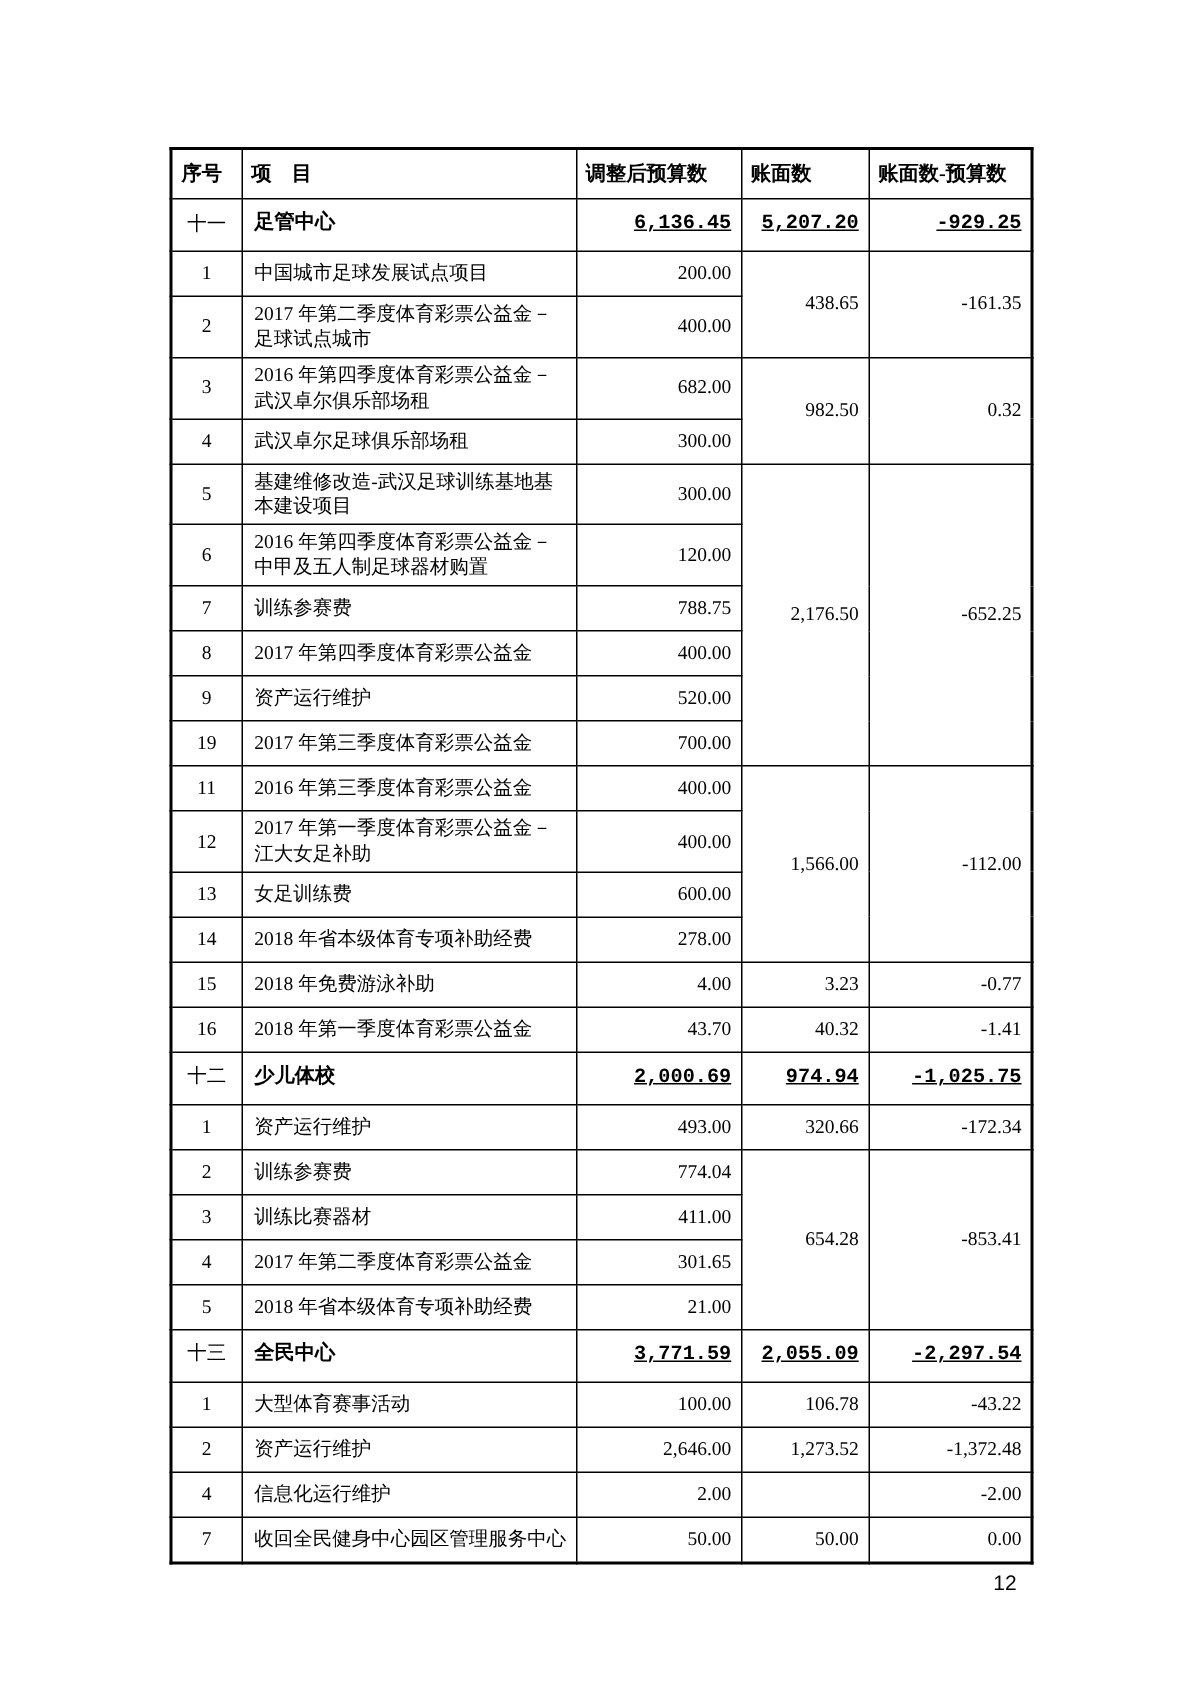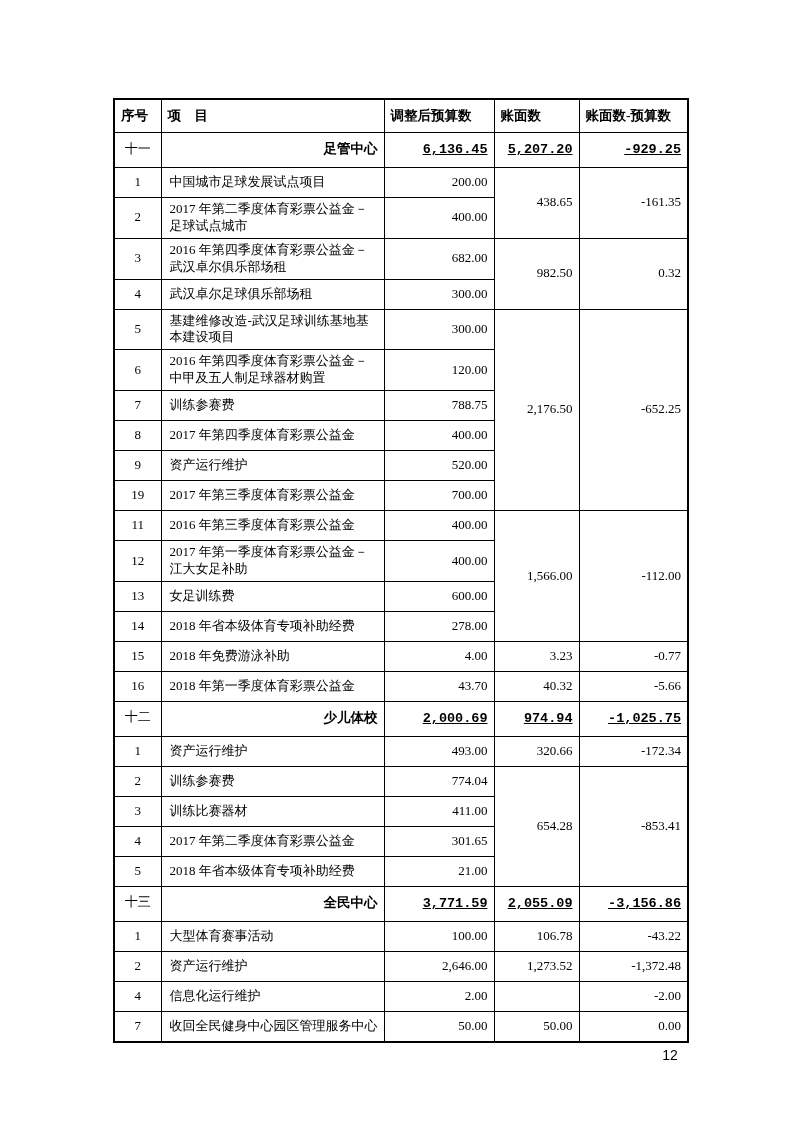--- a/index.html
+++ b/index.html
@@ -40,21 +40,21 @@
   .doc-table td { height: 23px; }
   .col-no   { width: 47px; }
   .col-item { width: 223px; }
   .col-budget { width: 110px; }
   .col-book { width: 85px; }
   .col-diff { width: 109px; }
   td.cell-no { text-align: center; }
   td.cell-item { text-align: left; padding-left: 8px; }
   td.cell-num { text-align: right; }
   tr.section-row td { height: 28px; font-family: Liberation Mono, monospace; }
-  tr.section-row td.cell-item { font-weight: bold; font-size: 13.5px; text-align: right; }
+  tr.section-row td.cell-item { font-weight: bold; font-size: 13.5px; }
   tr.section-row td.cell-num {
     font-weight: bold;
     text-decoration: underline;
     font-size: 13.5px;
   }
   .page-number {
     position: absolute;
     left: 655px;
     top: 1047px;
     width: 30px;
@@ -174,21 +174,21 @@
         <td class="cell-item">2018 年免费游泳补助</td>
         <td class="cell-num">4.00</td>
         <td class="cell-num">3.23</td>
         <td class="cell-num">-0.77</td>
       </tr>
       <tr>
         <td class="cell-no">16</td>
         <td class="cell-item">2018 年第一季度体育彩票公益金</td>
         <td class="cell-num">43.70</td>
         <td class="cell-num">40.32</td>
-        <td class="cell-num">-5.66</td>
+        <td class="cell-num">-1.41</td>
       </tr>
       <tr class="section-row">
         <td class="cell-no">十二</td>
         <td class="cell-item">少儿体校</td>
         <td class="cell-num">2,000.69</td>
         <td class="cell-num">974.94</td>
         <td class="cell-num">-1,025.75</td>
       </tr>
       <tr>
         <td class="cell-no">1</td>
@@ -217,21 +217,21 @@
       <tr>
         <td class="cell-no">5</td>
         <td class="cell-item">2018 年省本级体育专项补助经费</td>
         <td class="cell-num">21.00</td>
       </tr>
       <tr class="section-row">
         <td class="cell-no">十三</td>
         <td class="cell-item">全民中心</td>
         <td class="cell-num">3,771.59</td>
         <td class="cell-num">2,055.09</td>
-        <td class="cell-num">-3,156.86</td>
+        <td class="cell-num">-2,297.54</td>
       </tr>
       <tr>
         <td class="cell-no">1</td>
         <td class="cell-item">大型体育赛事活动</td>
         <td class="cell-num">100.00</td>
         <td class="cell-num">106.78</td>
         <td class="cell-num">-43.22</td>
       </tr>
       <tr>
         <td class="cell-no">2</td>

